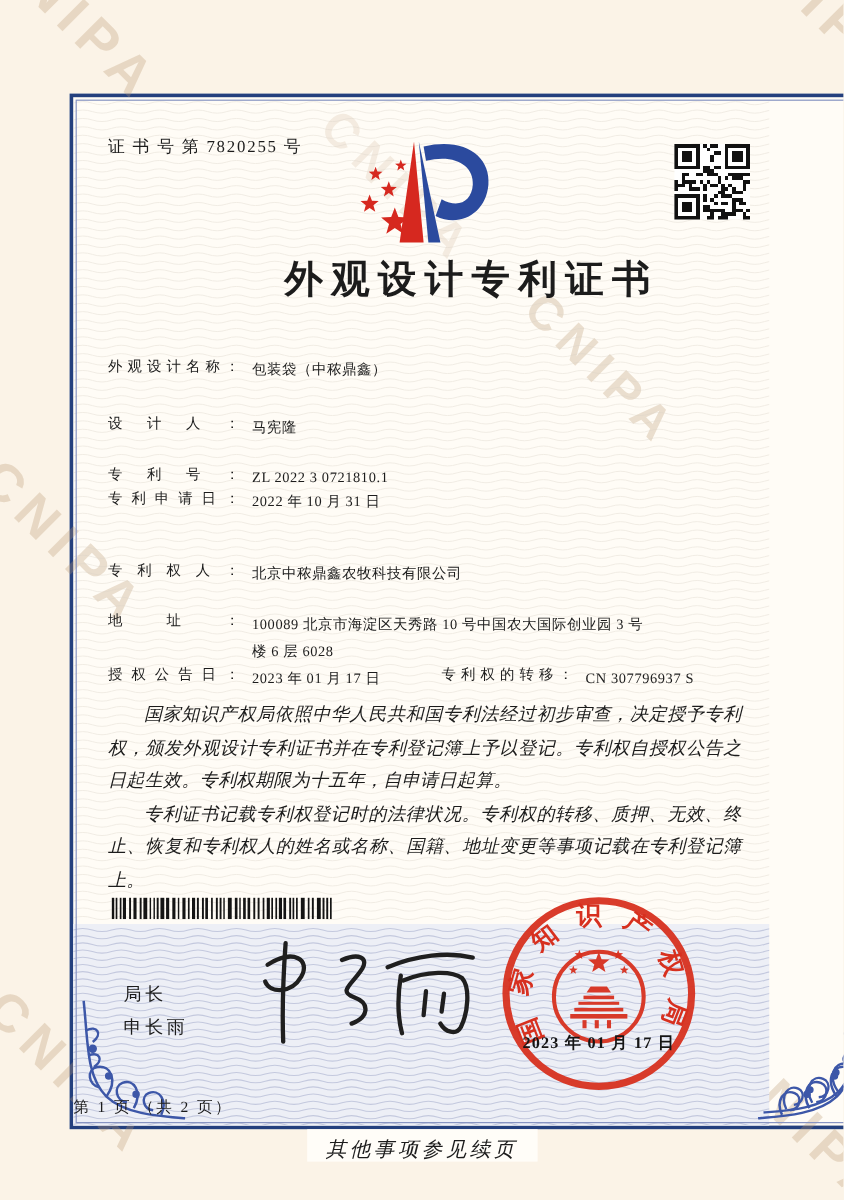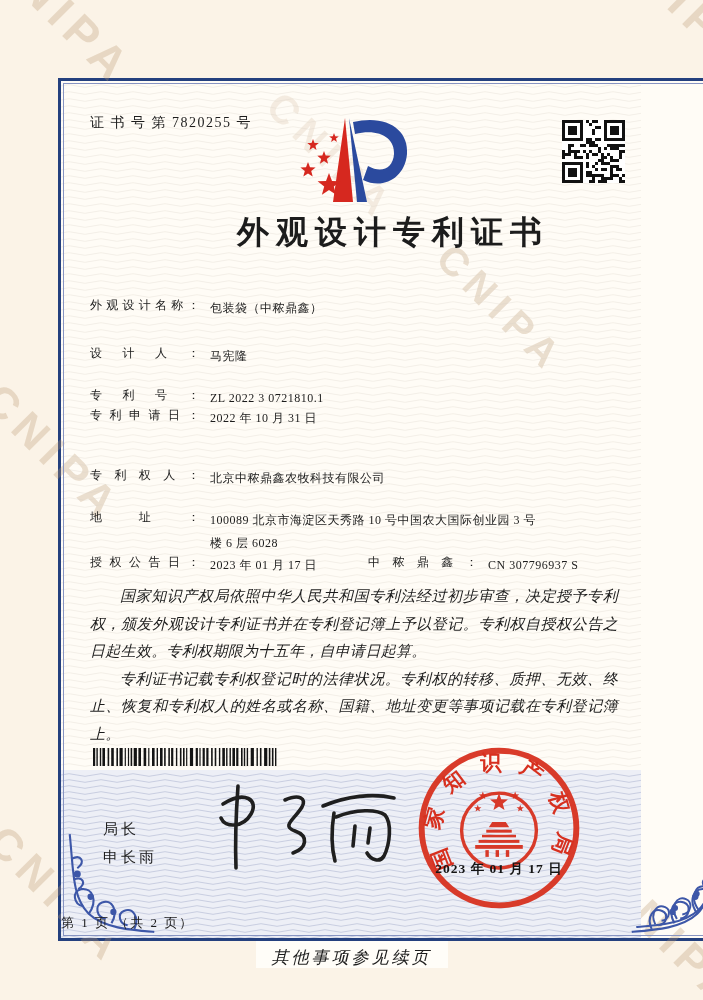--- a/index.html
+++ b/index.html
@@ -364,21 +364,21 @@
     </div>
     <div class="frow" style="top:386px">
       <span class="flabel">专利权人：</span><span class="fval">北京中秾鼎鑫农牧科技有限公司</span>
     </div>
     <div class="frow" style="top:428px">
       <span class="flabel">地址：</span><span class="fval">100089 北京市海淀区天秀路 10 号中国农大国际创业园 3 号
 楼 6 层 6028</span>
     </div>
     <div class="frow" style="top:473px;width:528px">
       <span class="flabel">授权公告日：</span><span class="fval">2023 年 01 月 17 日</span>
-      <span class="pair2"><span class="flabel">中秾鼎鑫：</span><span class="fval">CN 307796937 S</span></span>
+      <span class="pair2"><span class="flabel">专利权的转移：</span><span class="fval">CN 307796937 S</span></span>
     </div>
 
     <div class="paras">
       <p>国家知识产权局依照中华人民共和国专利法经过初步审查，决定授予专利权，颁发外观设计专利证书并在专利登记簿上予以登记。专利权自授权公告之日起生效。专利权期限为十五年，自申请日起算。</p>
       <p>专利证书记载专利权登记时的法律状况。专利权的转移、质押、无效、终止、恢复和专利权人的姓名或名称、国籍、地址变更等事项记载在专利登记簿上。</p>
     </div>
 
     <svg id="barcode" class="barcode" width="185" height="18">
         <rect x="0" y="0" width="2.2" height="18" fill="#141414"></rect>
         <rect x="3.4000000000000004" y="0" width="1.4" height="18" fill="#141414"></rect>

